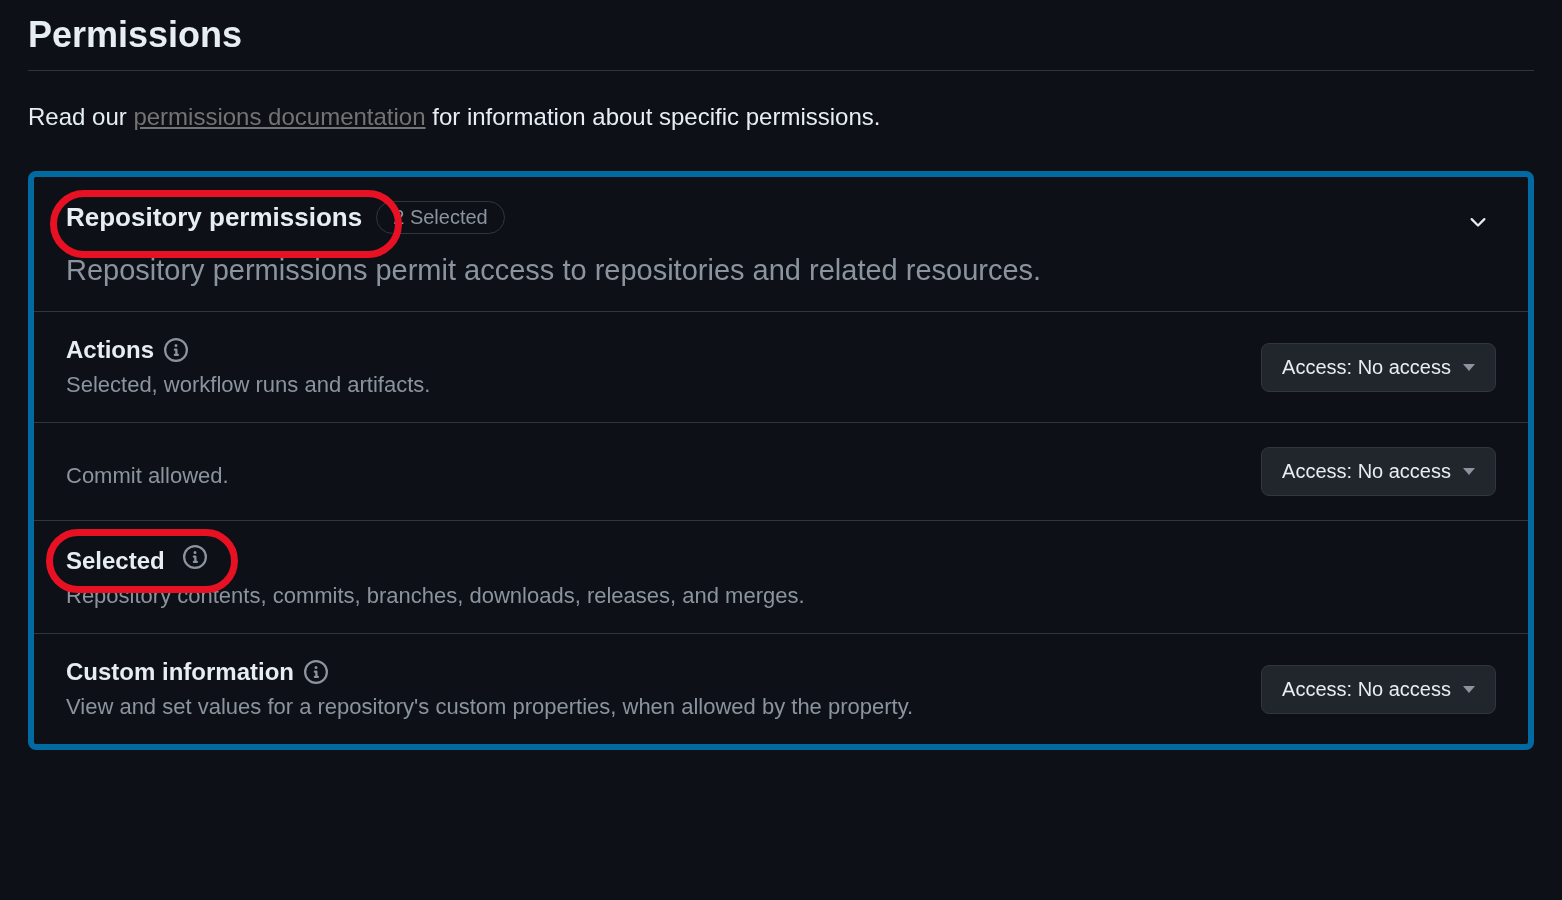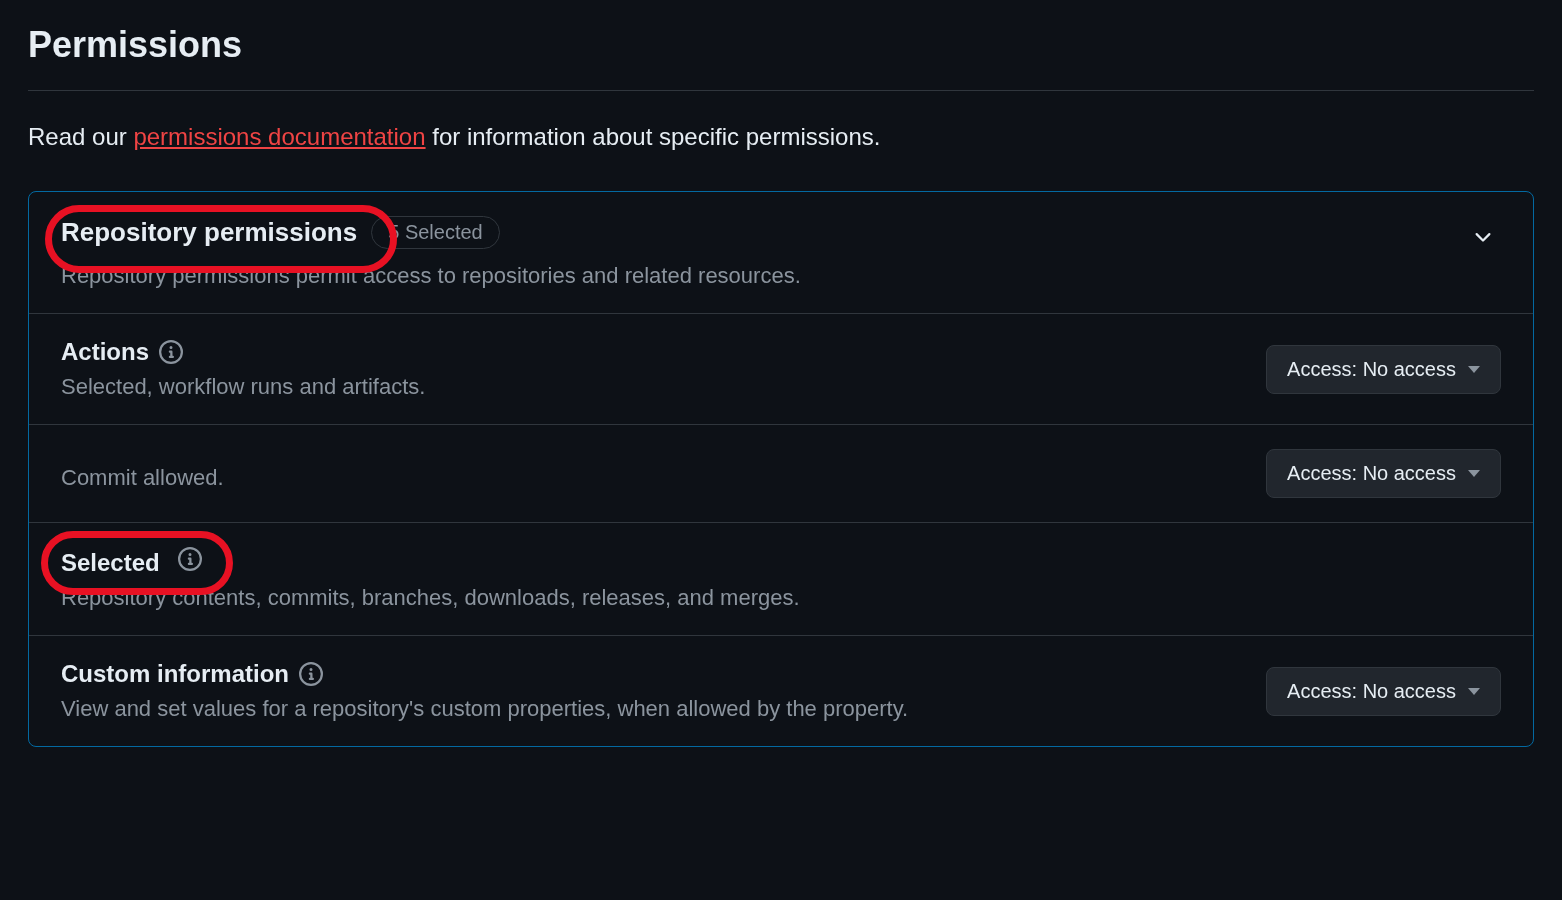--- a/index.html
+++ b/index.html
@@ -10,34 +10,34 @@
     body {
       background-color: #0d1117;
       color: #e6edf3;
       font-family: -apple-system, BlinkMacSystemFont, "Segoe UI", Helvetica, Arial, sans-serif;
       padding: 0 28px;
       width: 1562px;
     }
     .page-title {
       font-size: 36px;
       font-weight: 600;
-      padding: 24px 0;
+      padding: 14px 0;
       border-bottom: 1px solid #30363d;
     }
     .intro-text {
       padding: 32px 0 40px 0;
       font-size: 24px;
       color: #e6edf3;
     }
     .intro-text a {
-      color: #ef4444;
+      color: #737373;
       text-decoration: underline;
     }
     .panel {
-      border: 1px solid #0369a1;
+      border: 6px solid #0369a1;
       border-radius: 8px;
       overflow: hidden;
     }
     .panel-header {
       padding: 24px 32px;
       border-bottom: 1px solid #30363d;
       display: flex;
       align-items: flex-start;
       justify-content: space-between;
     }
@@ -55,23 +55,23 @@
       position: relative;
     }
     .badge {
       border: 1px solid #30363d;
       border-radius: 24px;
       padding: 4px 16px;
       font-size: 20px;
       color: #8b949e;
     }
     .panel-subtitle {
-      font-size: 22px;
-      color: #8b949e;
-      margin-top: 14px;
+      font-size: 29px;
+      color: #8b949e;
+      margin-top: 20px;
     }
     .chevron-down {
       margin-top: 8px;
       margin-right: 6px;
     }
     .permission-row {
       padding: 24px 32px;
       border-bottom: 1px solid #30363d;
       display: flex;
       align-items: center;
@@ -163,21 +163,21 @@
 </p>
 
 <div class="panel">
   <div class="panel-header">
     <div class="panel-header-left">
       <div class="panel-title-row">
         <span class="rel-wrap">
           <span class="panel-title">Repository permissions</span>
           <span class="highlight-oval highlight-title"></span>
         </span>
-        <span class="badge">5 Selected</span>
+        <span class="badge">2 Selected</span>
       </div>
       <div class="panel-subtitle">Repository permissions permit access to repositories and related resources.</div>
     </div>
     <span class="chevron-down">
       <svg width="24" height="24" viewBox="0 0 16 16" fill="#e6edf3">
           <path d="M12.78 6.22a.75.75 0 0 1 0 1.06l-4.25 4.25a.75.75 0 0 1-1.06 0L3.22 7.28a.75.75 0 0 1 1.06-1.06L8 9.94l3.72-3.72a.75.75 0 0 1 1.06 0"></path>
         </svg>
     </span>
   </div>
 

